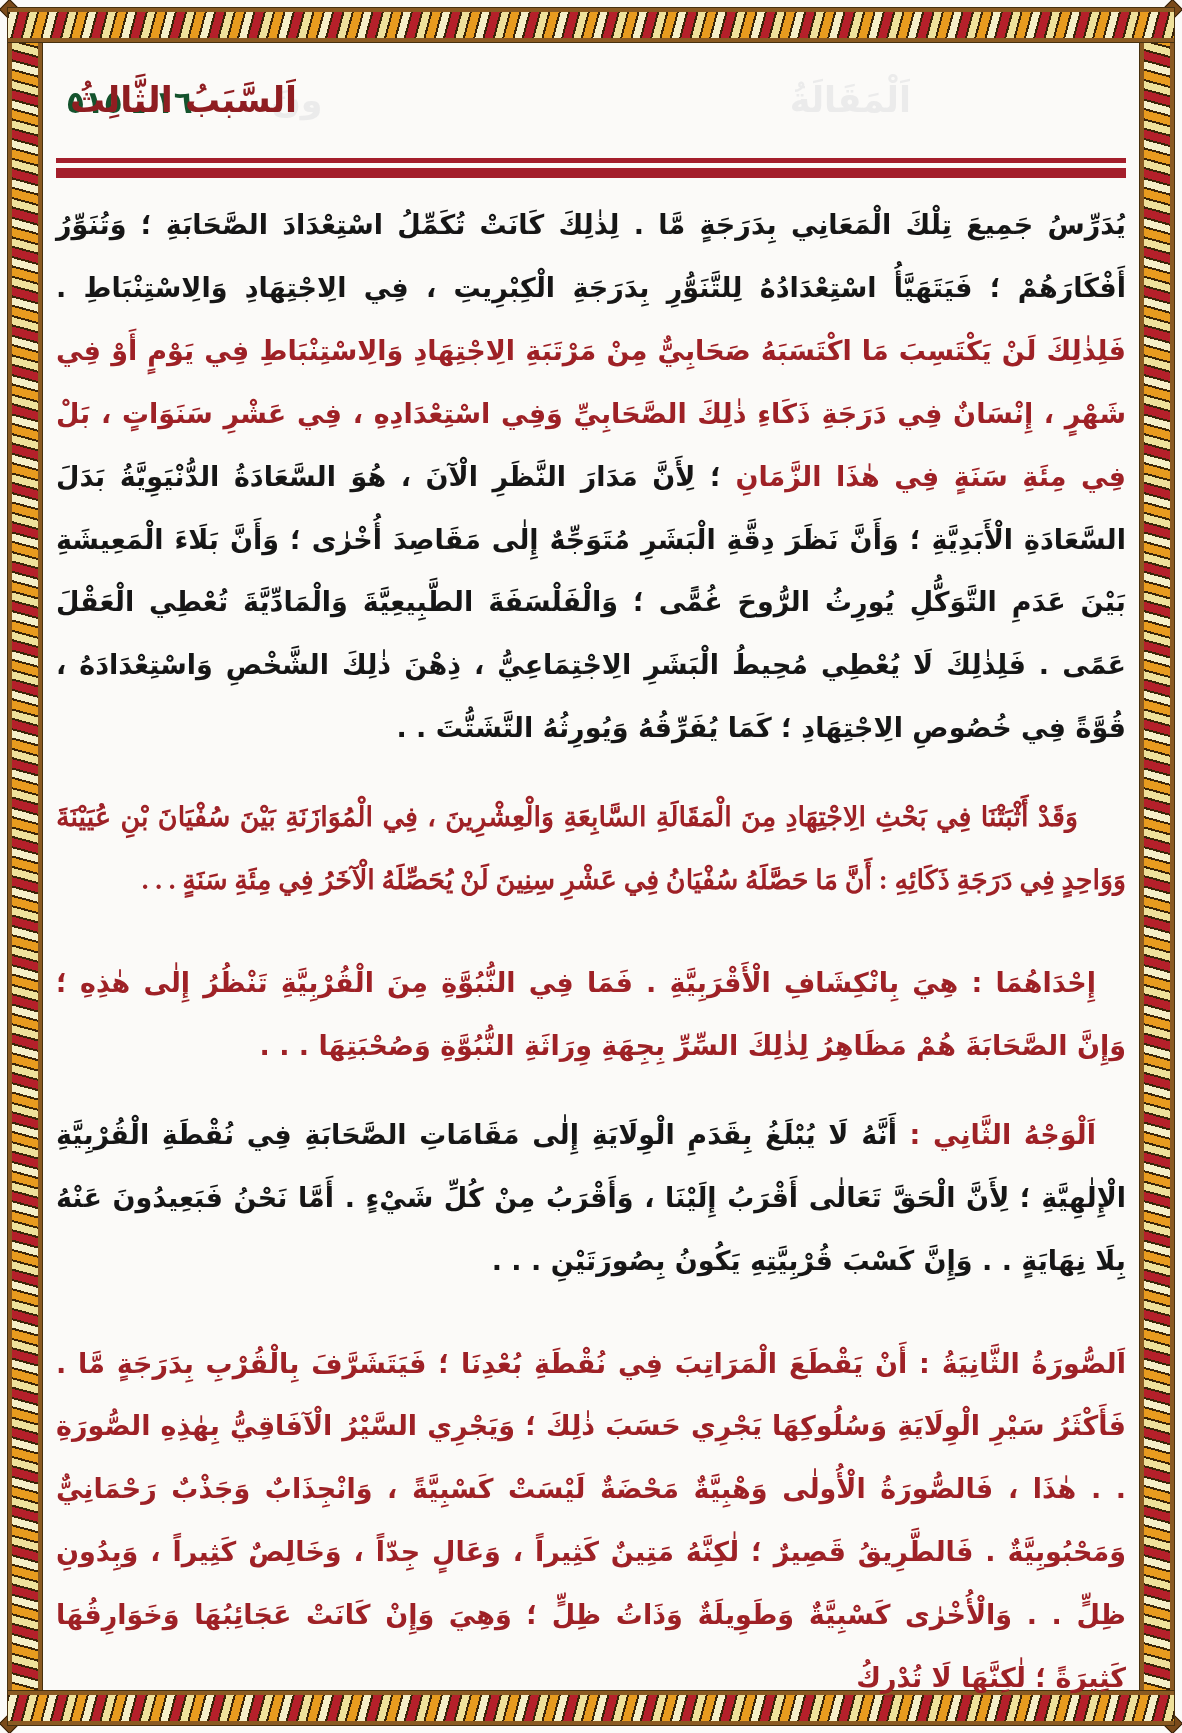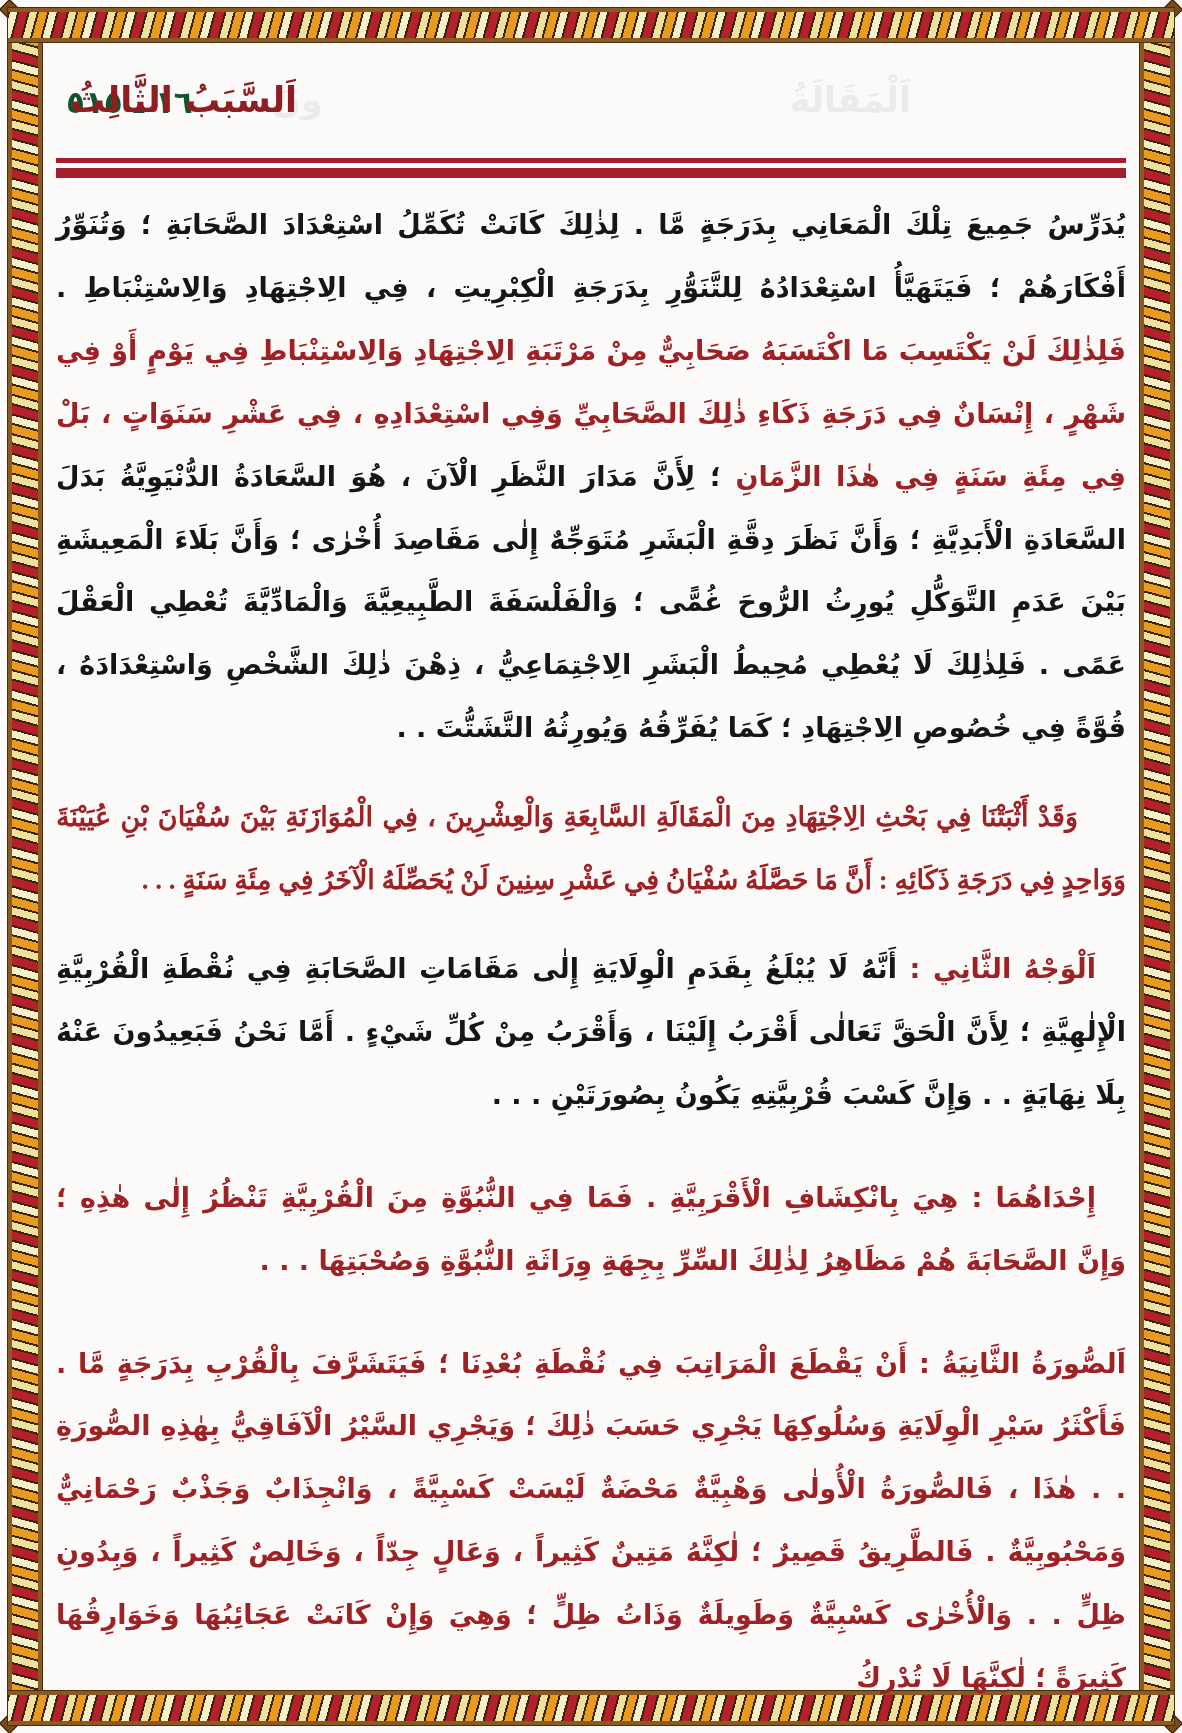--- a/index.html
+++ b/index.html
@@ -159,21 +159,21 @@
 
     <div class="rule-thin"></div>
     <div class="rule-thick"></div>
 
     <div class="body-text">
 
       <p><span>يُدَرِّسُ جَمِيعَ تِلْكَ الْمَعَانِي بِدَرَجَةٍ مَّا . لِذٰلِكَ كَانَتْ تُكَمِّلُ اسْتِعْدَادَ الصَّحَابَةِ ؛ وَتُنَوِّرُ أَفْكَارَهُمْ ؛ فَيَتَهَيَّأُ اسْتِعْدَادُهُ لِلتَّنَوُّرِ بِدَرَجَةِ الْكِبْرِيتِ ، فِي الِاجْتِهَادِ وَالِاسْتِنْبَاطِ . </span><span class="red">فَلِذٰلِكَ لَنْ يَكْتَسِبَ مَا اكْتَسَبَهُ صَحَابِيٌّ مِنْ مَرْتَبَةِ الِاجْتِهَادِ وَالِاسْتِنْبَاطِ فِي يَوْمٍ أَوْ فِي شَهْرٍ ، إِنْسَانٌ فِي دَرَجَةِ ذَكَاءِ ذٰلِكَ الصَّحَابِيِّ وَفِي اسْتِعْدَادِهِ ، فِي عَشْرِ سَنَوَاتٍ ، بَلْ فِي مِئَةِ سَنَةٍ فِي هٰذَا الزَّمَانِ</span><span> ؛ لِأَنَّ مَدَارَ النَّظَرِ الْآنَ ، هُوَ السَّعَادَةُ الدُّنْيَوِيَّةُ بَدَلَ السَّعَادَةِ الْأَبَدِيَّةِ ؛ وَأَنَّ نَظَرَ دِقَّةِ الْبَشَرِ مُتَوَجِّهٌ إِلٰى مَقَاصِدَ أُخْرٰى ؛ وَأَنَّ بَلَاءَ الْمَعِيشَةِ بَيْنَ عَدَمِ التَّوَكُّلِ يُورِثُ الرُّوحَ غُمًّى ؛ وَالْفَلْسَفَةَ الطَّبِيعِيَّةَ وَالْمَادِّيَّةَ تُعْطِي الْعَقْلَ عَمًى . فَلِذٰلِكَ لَا يُعْطِي مُحِيطُ الْبَشَرِ الِاجْتِمَاعِيُّ ، ذِهْنَ ذٰلِكَ الشَّخْصِ وَاسْتِعْدَادَهُ ، قُوَّةً فِي خُصُوصِ الِاجْتِهَادِ ؛ كَمَا يُفَرِّقُهُ وَيُورِثُهُ التَّشَتُّتَ . .</span></p>
 
       <p class="p-indent-lg red">وَقَدْ أَثْبَتْنَا فِي بَحْثِ الِاجْتِهَادِ مِنَ الْمَقَالَةِ السَّابِعَةِ وَالْعِشْرِينَ ، فِي الْمُوَازَنَةِ بَيْنَ سُفْيَانَ بْنِ عُيَيْنَةَ وَوَاحِدٍ فِي دَرَجَةِ ذَكَائِهِ : أَنَّ مَا حَصَّلَهُ سُفْيَانُ فِي عَشْرِ سِنِينَ لَنْ يُحَصِّلَهُ الْآخَرُ فِي مِئَةِ سَنَةٍ . . .</p>
 
+      <p class="p-indent-sm red gap-lg">إِحْدَاهُمَا : هِيَ بِانْكِشَافِ الْأَقْرَبِيَّةِ . فَمَا فِي النُّبُوَّةِ مِنَ الْقُرْبِيَّةِ تَنْظُرُ إِلٰى هٰذِهِ ؛ وَإِنَّ الصَّحَابَةَ هُمْ مَظَاهِرُ لِذٰلِكَ السِّرِّ بِجِهَةِ وِرَاثَةِ النُّبُوَّةِ وَصُحْبَتِهَا . . .</p>
+
       <p class="p-indent-sm"><span class="red">اَلْوَجْهُ الثَّانِي : </span><span>أَنَّهُ لَا يُبْلَغُ بِقَدَمِ الْوِلَايَةِ إِلٰى مَقَامَاتِ الصَّحَابَةِ فِي نُقْطَةِ الْقُرْبِيَّةِ الْإِلٰهِيَّةِ ؛ لِأَنَّ الْحَقَّ تَعَالٰى أَقْرَبُ إِلَيْنَا ، وَأَقْرَبُ مِنْ كُلِّ شَيْءٍ . أَمَّا نَحْنُ فَبَعِيدُونَ عَنْهُ بِلَا نِهَايَةٍ . . وَإِنَّ كَسْبَ قُرْبِيَّتِهِ يَكُونُ بِصُورَتَيْنِ . . .</span></p>
-
-      <p class="p-indent-sm red gap-lg">إِحْدَاهُمَا : هِيَ بِانْكِشَافِ الْأَقْرَبِيَّةِ . فَمَا فِي النُّبُوَّةِ مِنَ الْقُرْبِيَّةِ تَنْظُرُ إِلٰى هٰذِهِ ؛ وَإِنَّ الصَّحَابَةَ هُمْ مَظَاهِرُ لِذٰلِكَ السِّرِّ بِجِهَةِ وِرَاثَةِ النُّبُوَّةِ وَصُحْبَتِهَا . . .</p>
 
       <p class="red gap-lg">اَلصُّورَةُ الثَّانِيَةُ : أَنْ يَقْطَعَ الْمَرَاتِبَ فِي نُقْطَةِ بُعْدِنَا ؛ فَيَتَشَرَّفَ بِالْقُرْبِ بِدَرَجَةٍ مَّا . فَأَكْثَرُ سَيْرِ الْوِلَايَةِ وَسُلُوكِهَا يَجْرِي حَسَبَ ذٰلِكَ ؛ وَيَجْرِي السَّيْرُ الْآفَاقِيُّ بِهٰذِهِ الصُّورَةِ . . هٰذَا ، فَالصُّورَةُ الْأُولٰى وَهْبِيَّةٌ مَحْضَةٌ لَيْسَتْ كَسْبِيَّةً ، وَانْجِذَابٌ وَجَذْبٌ رَحْمَانِيٌّ وَمَحْبُوبِيَّةٌ . فَالطَّرِيقُ قَصِيرٌ ؛ لٰكِنَّهُ مَتِينٌ كَثِيراً ، وَعَالٍ جِدّاً ، وَخَالِصٌ كَثِيراً ، وَبِدُونِ ظِلٍّ . . وَالْأُخْرٰى كَسْبِيَّةٌ وَطَوِيلَةٌ وَذَاتُ ظِلٍّ ؛ وَهِيَ وَإِنْ كَانَتْ عَجَائِبُهَا وَخَوَارِقُهَا كَثِيرَةً ؛ لٰكِنَّهَا لَا تُدْرِكُ</p>
 
     </div>
   </div>
 </div>
 
 </body></html>

